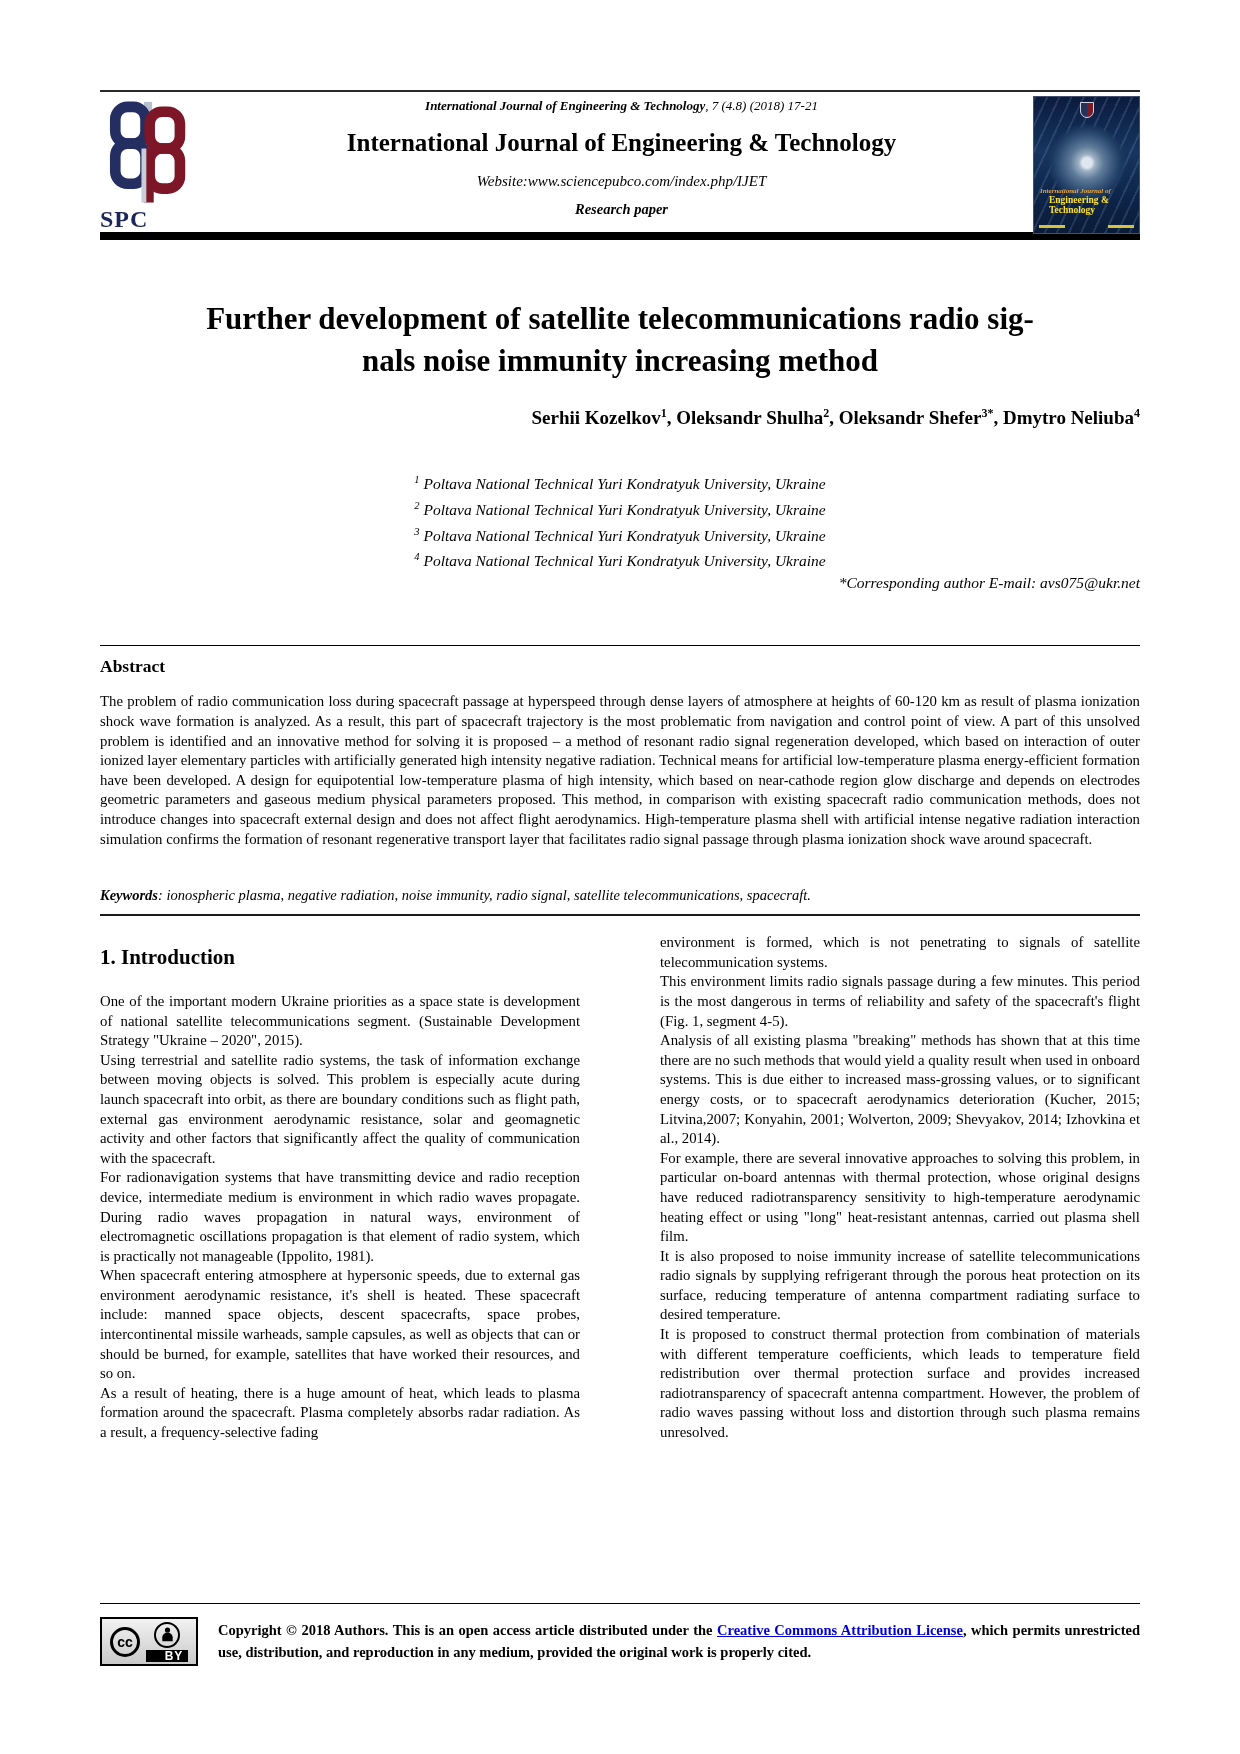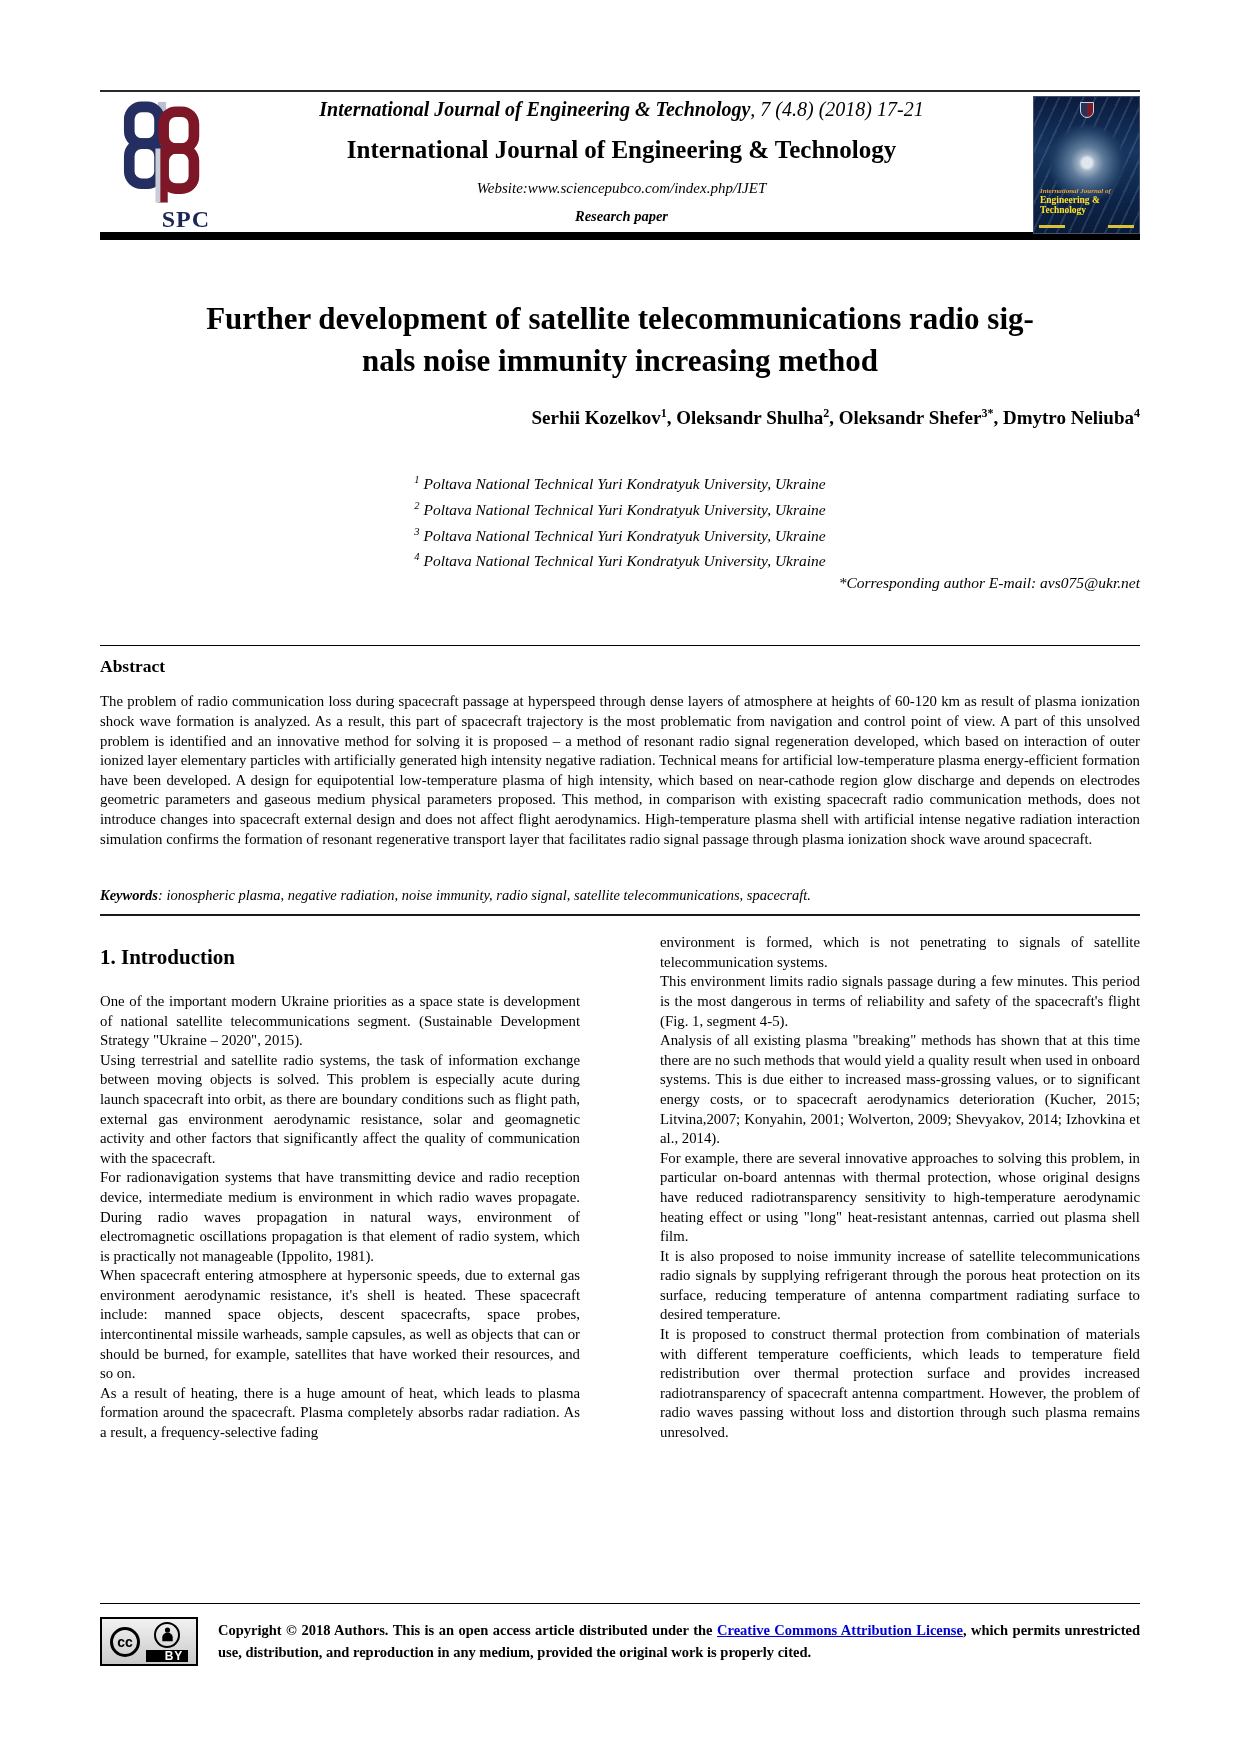--- a/index.html
+++ b/index.html
@@ -11,24 +11,24 @@
     background: #ffffff;
     font-family: "Liberation Serif", "DejaVu Serif", serif;
     color: #000;
     overflow: hidden;
   }
   .cw { width: 1040px; margin: 0 auto; }
 
   
   .top-rule { margin: 90px auto 0; border-top: 2px solid #2a2a2a; }
   .journal-header { display: flex; align-items: flex-start; height: 140px; }
-  .spc-logo { width: 110px; margin-top: 5px; text-align: right; }
+  .spc-logo { width: 110px; margin-top: 5px; text-align: left; }
   .spc-text { font-size: 24px; font-weight: bold; color: #1d2757; letter-spacing: 1px; line-height: 20px; }
   .header-center { flex: 1; text-align: center; padding-top: 6px; }
-  .journal-ref { font-size: 20px; font-style: italic; }
+  .journal-ref { font-size: 13px; font-style: italic; }
   .journal-ref .jbold { font-weight: bold; }
   .journal-title { font-size: 25px; font-weight: bold; margin-top: 15px; }
   .website { font-size: 15px; font-style: italic; margin-top: 16px; }
   .paper-type { font-size: 14.5px; font-weight: bold; font-style: italic; margin-top: 11px; }
   .black-bar { height: 8px; background: #000; }
 
   
   .cover {
     width: 107px; height: 138px; margin-top: 4px;
     background: linear-gradient(180deg, #0b1b3e 0%, #16355f 40%, #0d2448 75%, #0a1c38 100%);
@@ -44,21 +44,21 @@
     width: 14px; height: 16px;
     background: linear-gradient(90deg, #24335c 50%, #7a1a26 50%);
     border: 1px solid #cfd4e0; border-radius: 0 0 7px 7px;
   }
   .cover-ring {
     position: absolute; left: 50%; top: 58px; transform: translate(-50%,-40%);
     width: 78px; height: 78px; border-radius: 50%;
     background: radial-gradient(circle, #dfe6ee 0 9%, #9fb1c4 15%, #5e7b99 30%, #36557a 48%, #1d3a60 62%, rgba(10,25,50,0) 72%);
   }
   .cover-t1 { position: absolute; left: 6px; bottom: 38px; font-size: 7px; font-weight: bold; color: #e8a33d; font-style: italic; }
-  .cover-t2 { position: absolute; left: 6px; bottom: 18px; font-size: 9.5px; font-weight: bold; color: #ffe12b; }
+  .cover-t2 { position: absolute; left: 15px; bottom: 18px; font-size: 9.5px; font-weight: bold; color: #ffe12b; }
   .cover-foot { position: absolute; bottom: 5px; left: 5px; right: 5px; display: flex; justify-content: space-between; }
   .cover-foot i { width: 26px; height: 3px; background: #d8c23a; }
 
   
   .article-title { margin: 58px auto 0; text-align: center; font-size: 31px; line-height: 42px; font-weight: bold; }
   .authors { margin: 24px auto 0; text-align: right; font-size: 19px; font-weight: bold; }
   .authors sup { font-size: 12px; }
   .affiliations { margin: 40px auto 0; text-align: center; font-style: italic; font-size: 15.5px; line-height: 21.5px; }
   .affiliations sup { font-size: 10.5px; }
   .corresponding { text-align: right; font-style: italic; font-size: 15.5px; line-height: 21.5px; }

